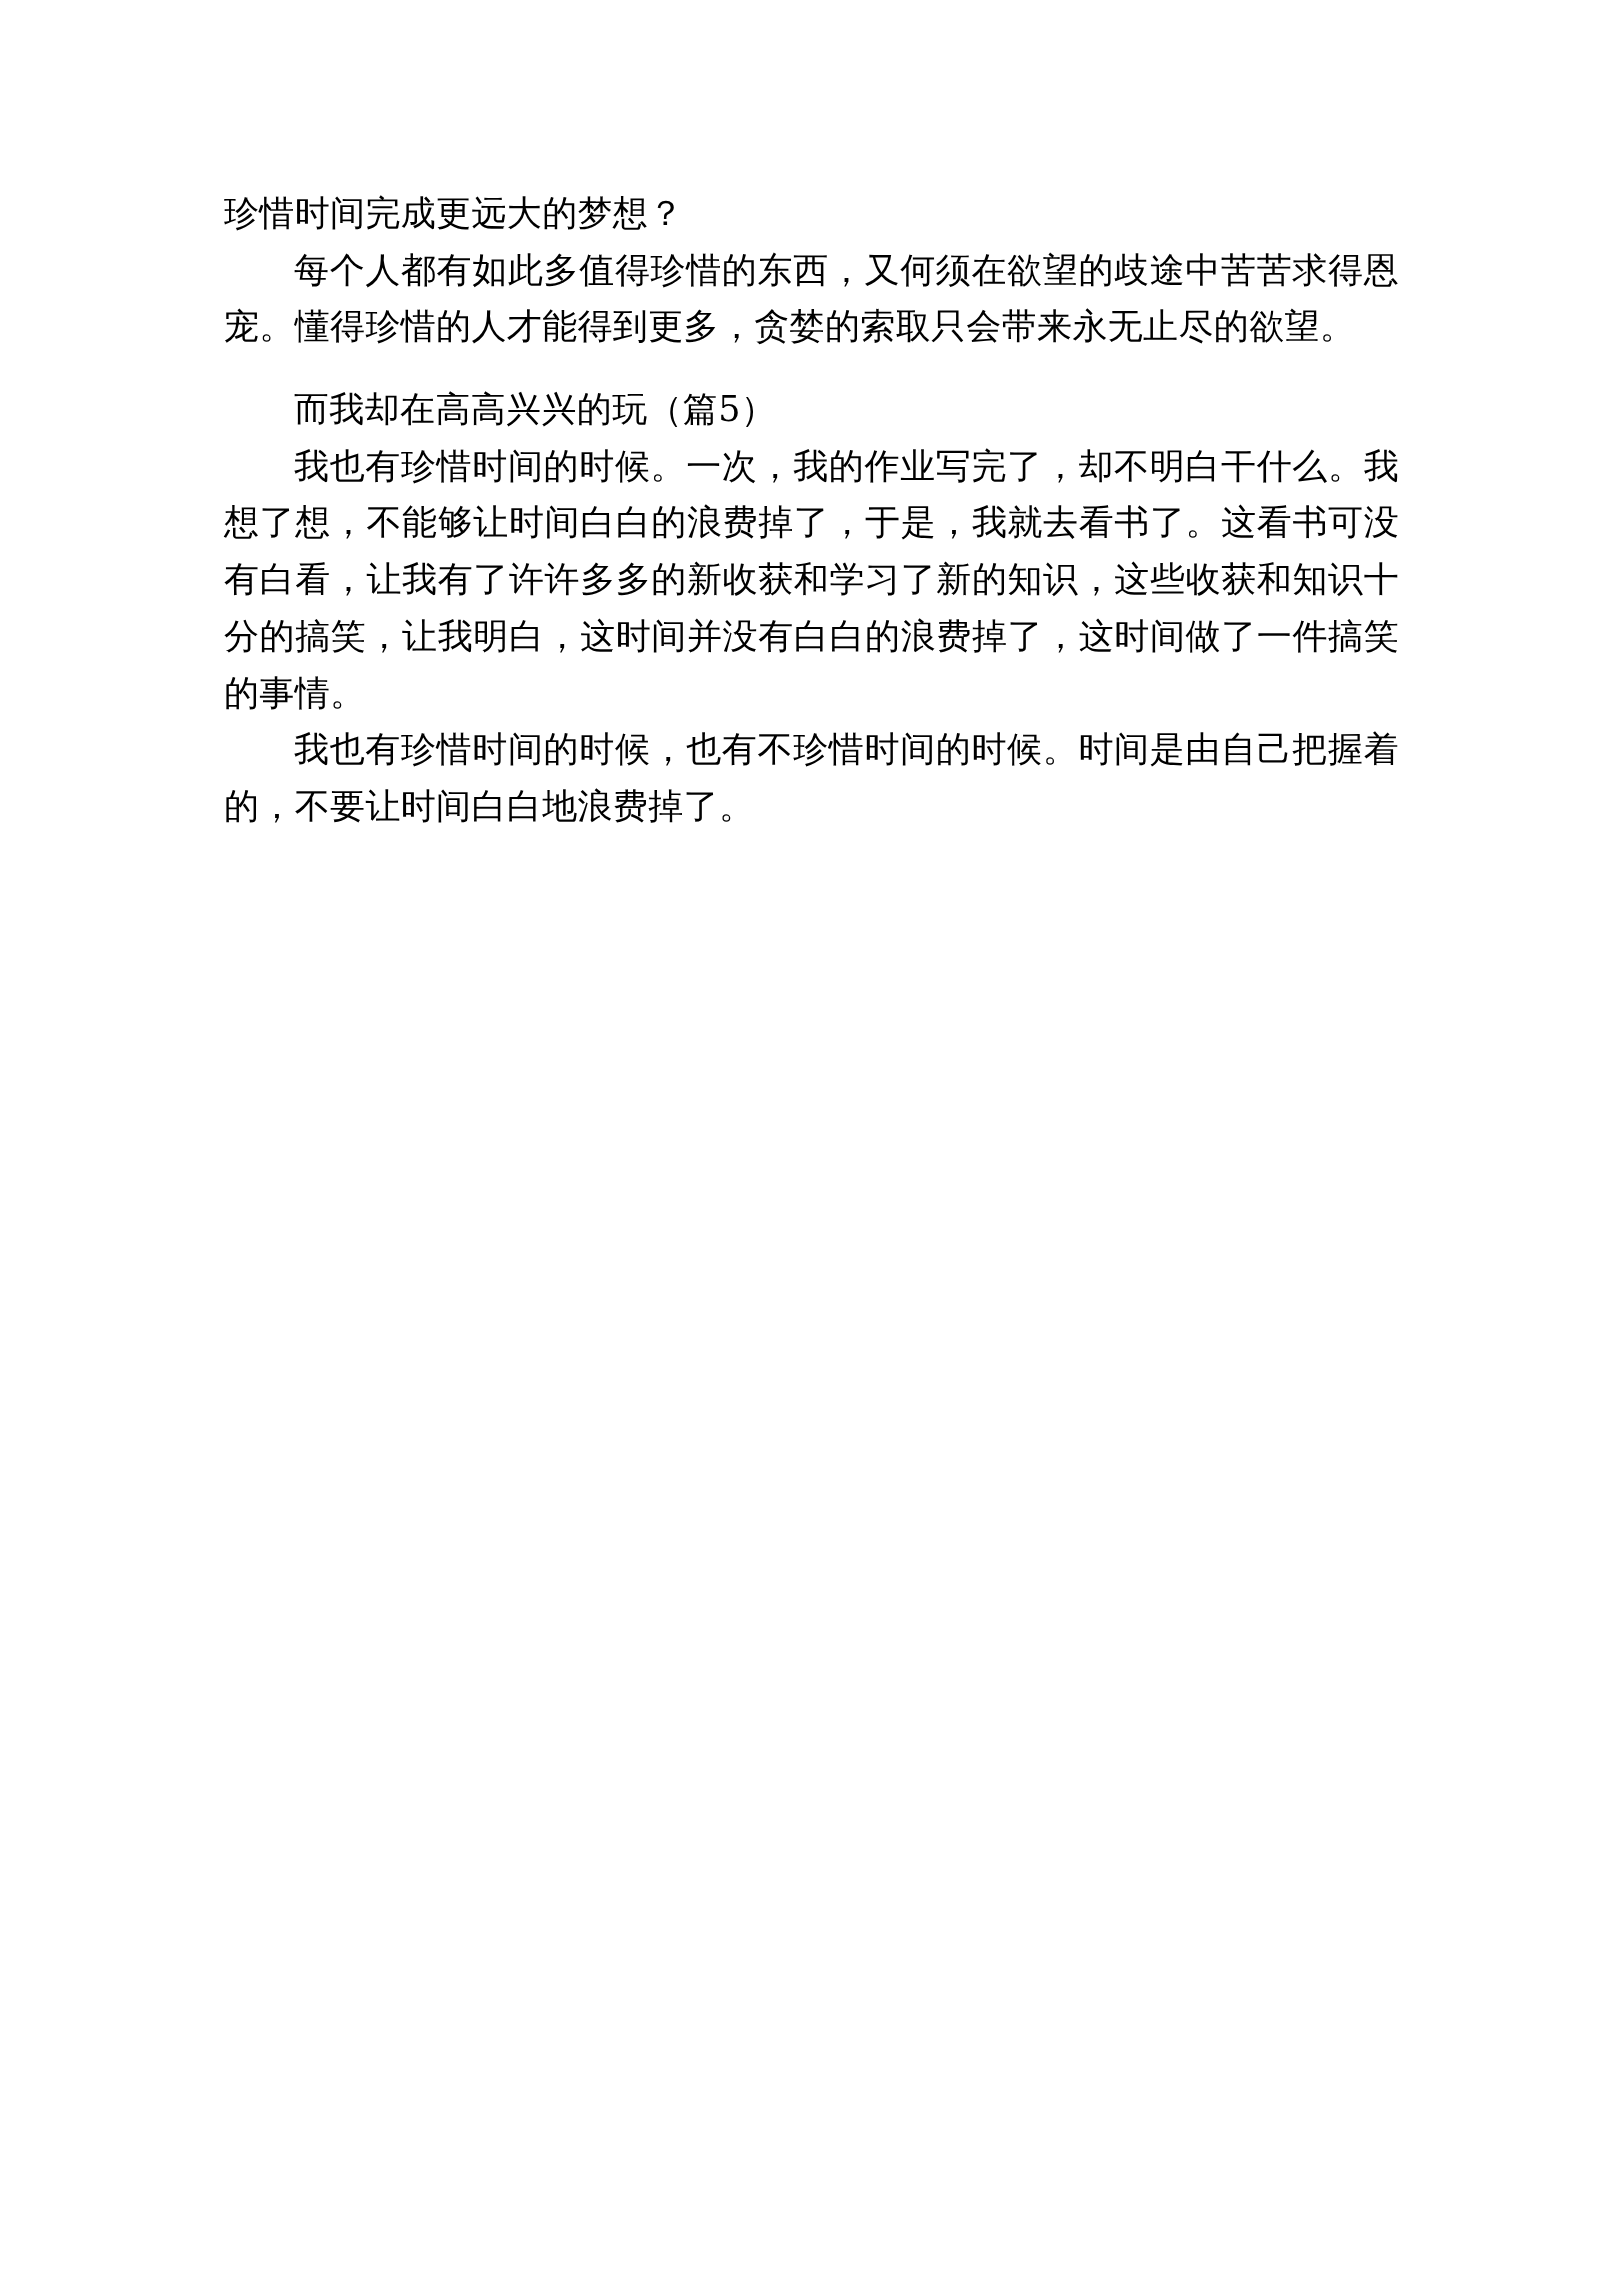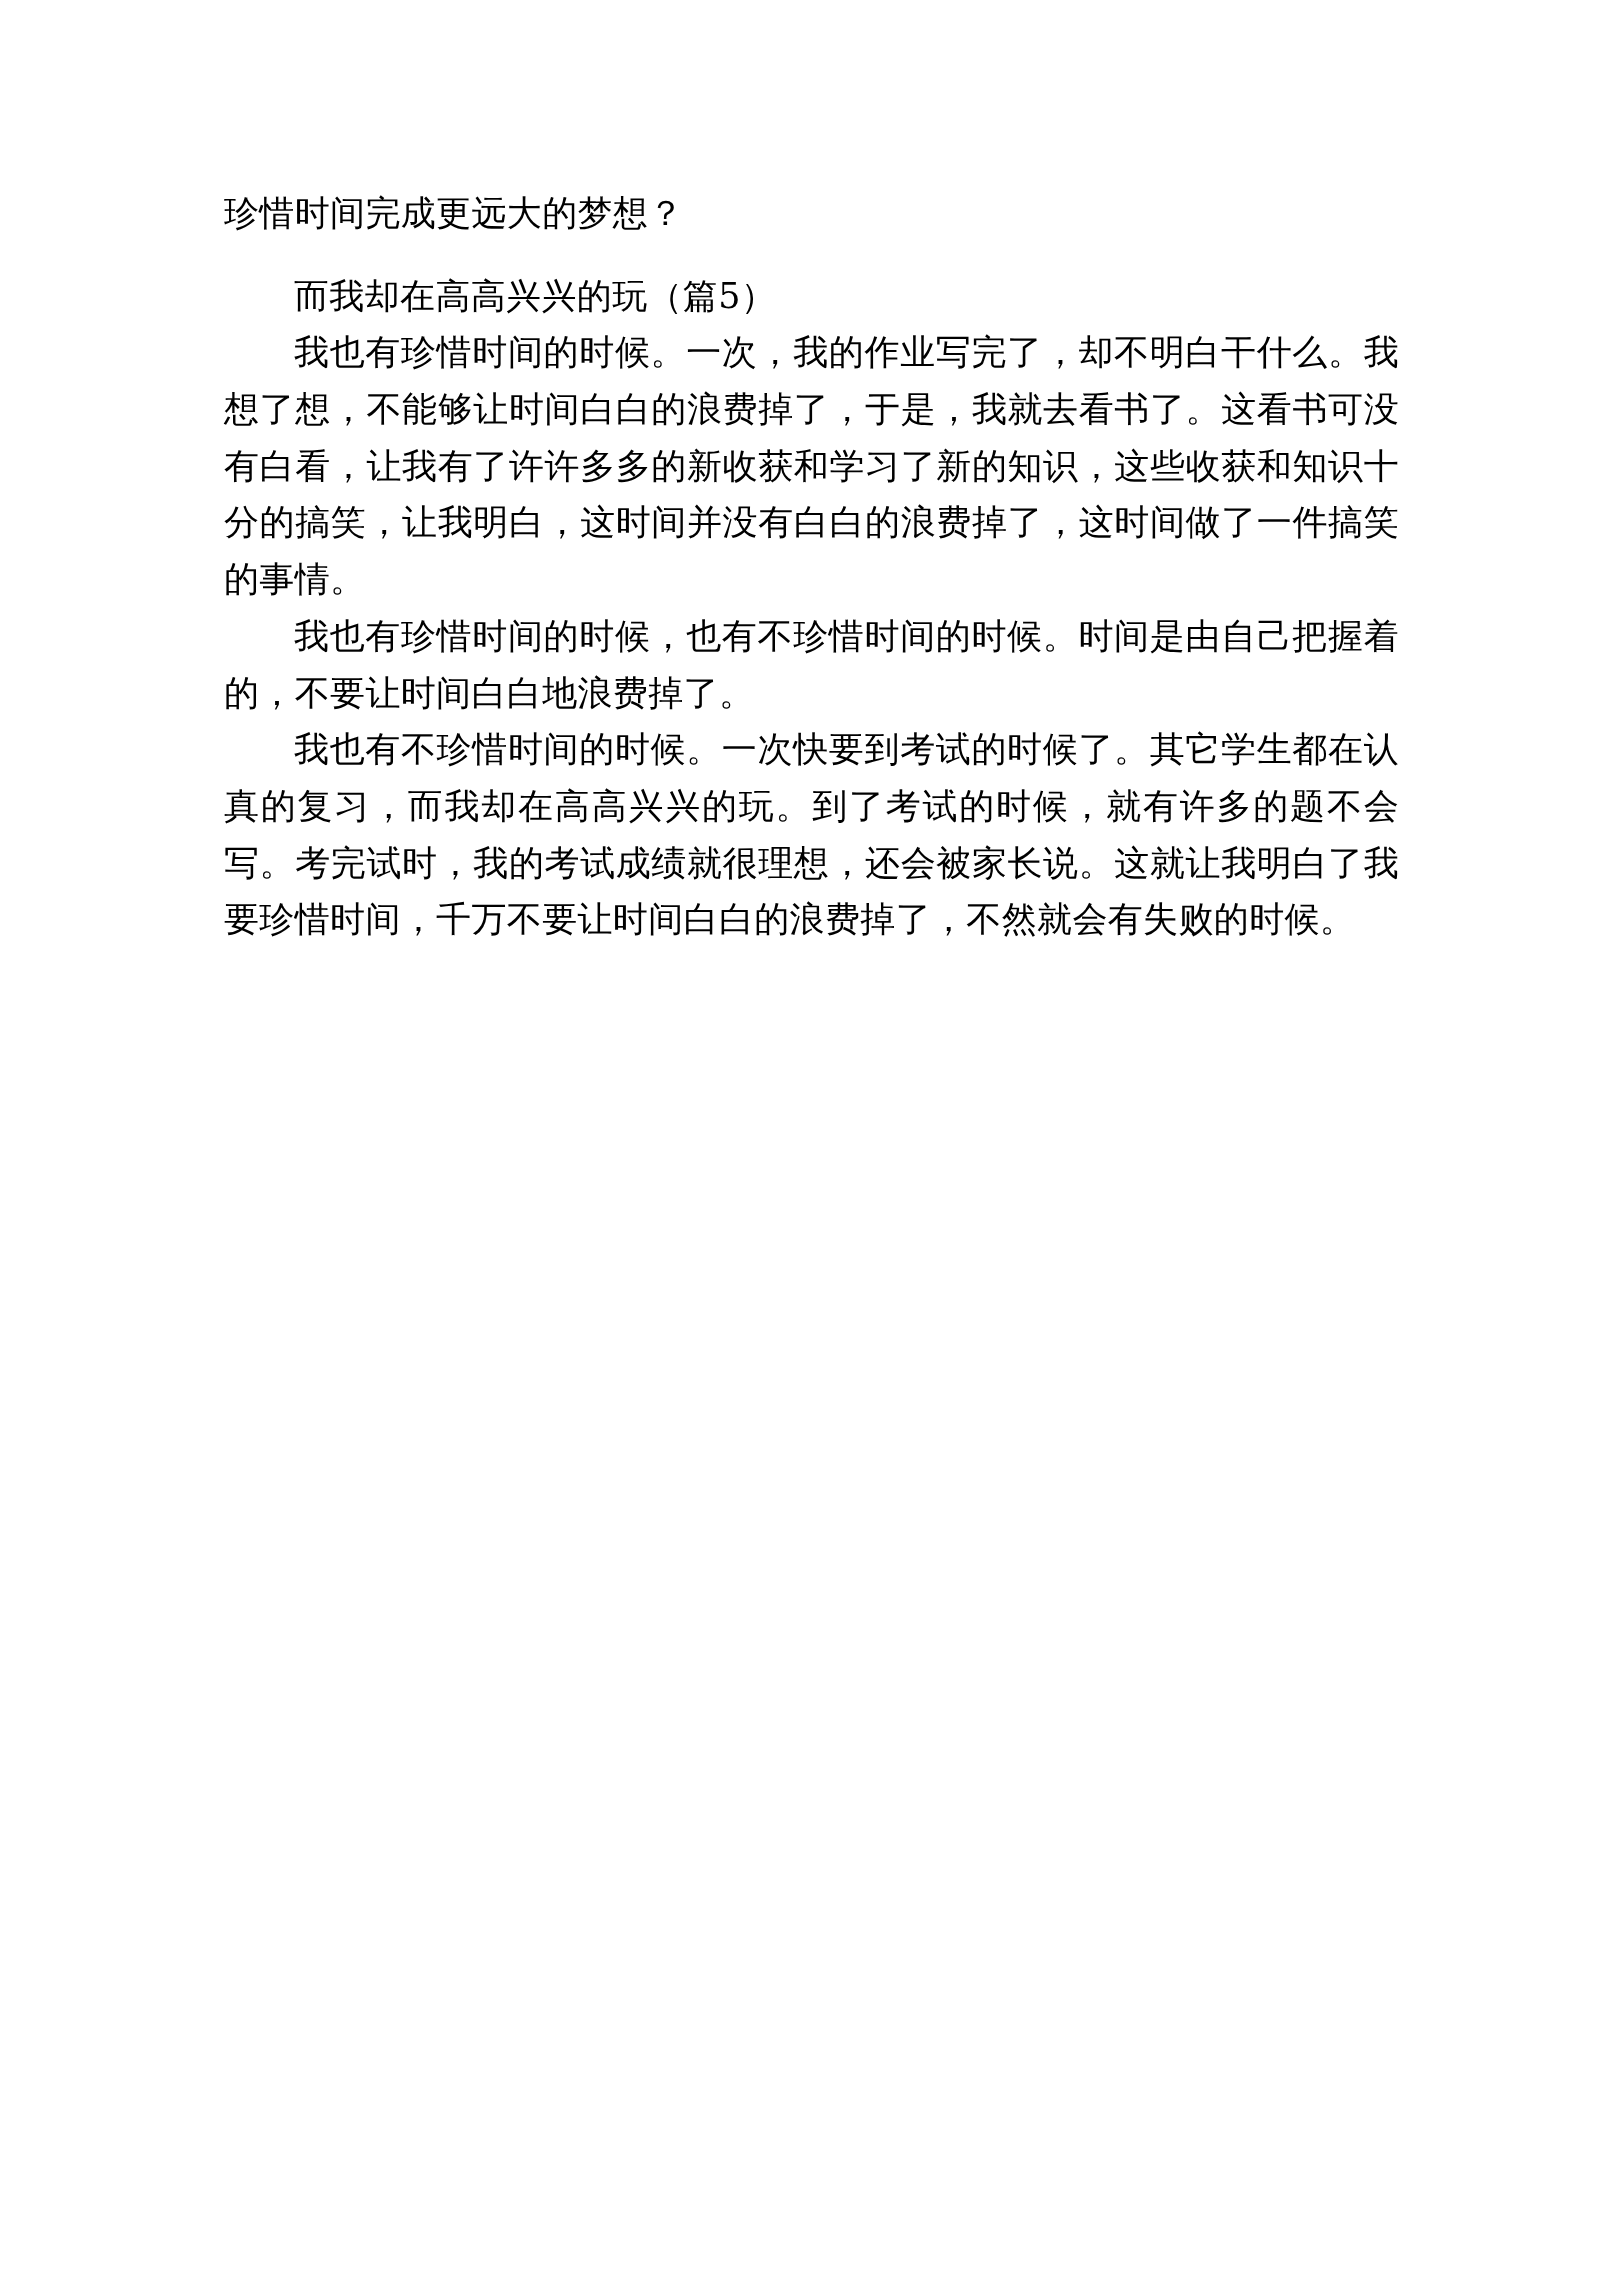--- a/index.html
+++ b/index.html
@@ -45,27 +45,27 @@
   }
 </style>
 </head>
 <body>
 
 <div class="page">
   <div class="doc-body">
 
     <p class="para-noindent">珍惜时间完成更远大的梦想？</p>
 
+    <p class="para">每个人都有如此多值得珍惜的东西，又何须在欲望的歧途中苦苦求得恩宠。懂得珍惜的人才能得到更多，贪婪的索取只会带来永无止尽的欲望。</p>
 
 
     <p class="heading">而我却在高高兴兴的玩（篇5）</p>
 
     <p class="para">我也有珍惜时间的时候。一次，我的作业写完了，却不明白干什么。我想了想，不能够让时间白白的浪费掉了，于是，我就去看书了。这看书可没有白看，让我有了许许多多的新收获和学习了新的知识，这些收获和知识十分的搞笑，让我明白，这时间并没有白白的浪费掉了，这时间做了一件搞笑的事情。</p>
 
     <p class="para">我也有珍惜时间的时候，也有不珍惜时间的时候。时间是由自己把握着的，不要让时间白白地浪费掉了。</p>
 
-    <p class="para">我也有不珍惜时间的时候。一次快要到考试的时候了。其它学生都在认真的复习，而我却在高高兴兴的玩。到了考试的时候，就有许多的题不会写。考完试时，我的考试成绩就很理想，还会被家长说。这就让我明白了我要珍惜时间，千万不要让时间白白的浪费掉了，不然就会有失败的时候。</p>
 
 
 
   </div>
 </div>
 
 
 </body></html>

